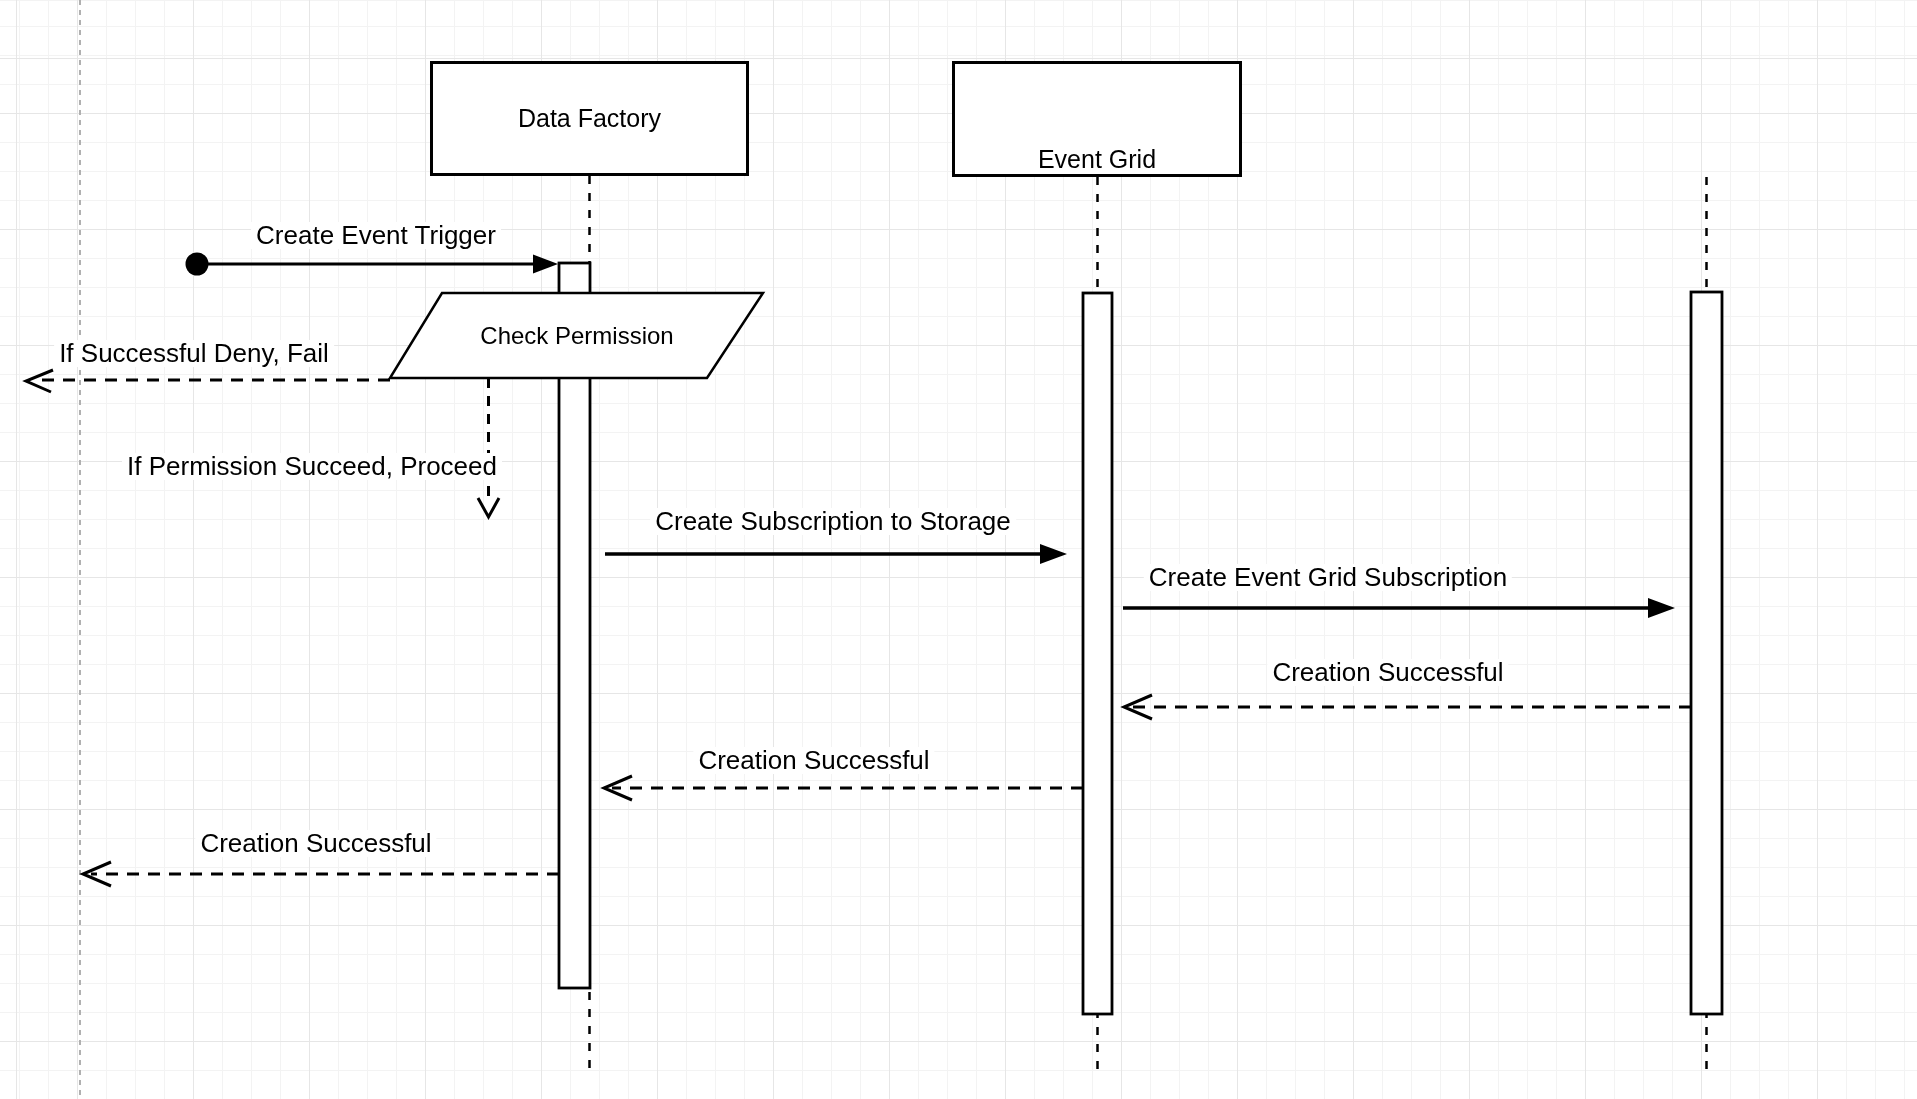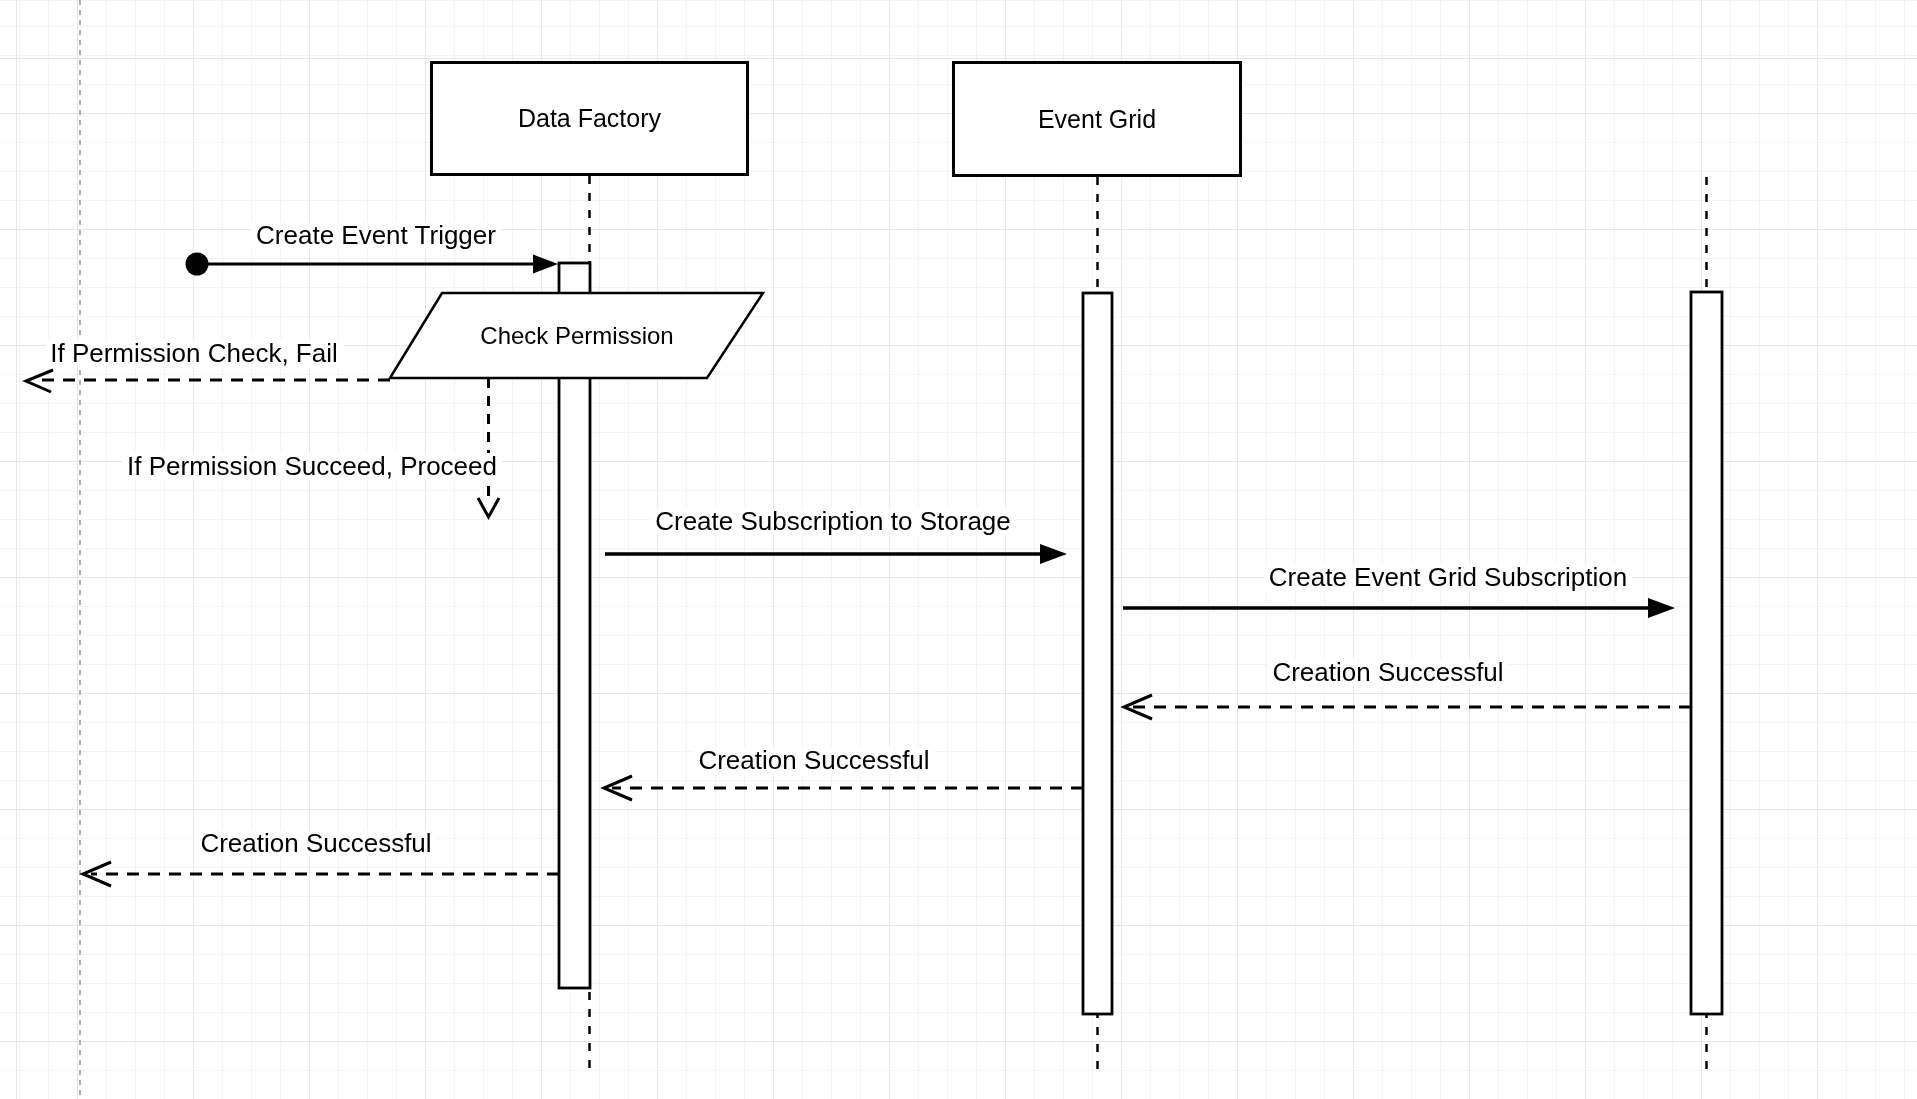--- a/index.html
+++ b/index.html
@@ -30,37 +30,37 @@
   .actor {
     position: absolute;
     background: #ffffff;
     border: 3px solid #000000;
     box-sizing: border-box;
     display: flex; align-items: center; justify-content: center;
     font-size: 25px; color: #000000;
     white-space: nowrap;
   }
   #actor-data-factory { left: 430px; top: 61px; width: 319px; height: 115px; }
-  #actor-event-grid   { left: 952px; top: 61px; width: 290px; height: 116px; }
+  #actor-event-grid   { left: 952px; top: 61px; width: 290px; height: 116px; align-items: flex-end; }
   #actor-storage      { left: 1561px; top: 60px; width: 289px; height: 117px; }
 
   .msg-label {
     position: absolute;
     transform: translateX(-50%);
     background: #ffffff;
     padding: 0 5px;
     font-size: 26px; line-height: 27px;
     color: #000000;
     white-space: nowrap;
   }
   #lbl-create-event-trigger { left: 376px;  top: 222px; }
   #lbl-permission-deny      { left: 194px;  top: 340px; }
   #lbl-permission-succeed   { left: 312px;  top: 453px; text-align: right; }
   #lbl-create-subscription  { left: 833px;  top: 508px; }
-  #lbl-create-eg-subscription { left: 1448px; top: 564px; }
+  #lbl-create-eg-subscription { left: 1328px; top: 564px; }
   #lbl-cs-storage-eg        { left: 1388px; top: 659px; }
   #lbl-cs-eg-df             { left: 814px;  top: 747px; }
   #lbl-cs-df-caller         { left: 316px;  top: 830px; }
   #lbl-check-permission {
     left: 577px; top: 322px;
     background: transparent;
     font-size: 24px;
   }
 </style>
 </head>
@@ -130,21 +130,21 @@
     <span>Data Factory</span>
   </div>
   <div class="actor" id="actor-event-grid">
     <span>Event Grid</span>
   </div>
 
   <div class="msg-label" id="lbl-create-event-trigger">Create Event Trigger</div>
 
   <div class="msg-label" id="lbl-check-permission">Check Permission</div>
 
-  <div class="msg-label" id="lbl-permission-deny">If Permission Check, Fail</div>
+  <div class="msg-label" id="lbl-permission-deny">If Successful Deny, Fail</div>
 
   <div class="msg-label" id="lbl-permission-succeed">If Permission Succeed, Proceed</div>
 
   <div class="msg-label" id="lbl-create-subscription">Create Subscription to Storage</div>
 
   <div class="msg-label" id="lbl-create-eg-subscription">Create Event Grid Subscription</div>
 
   <div class="msg-label" id="lbl-cs-storage-eg">Creation Successful</div>
 
   <div class="msg-label" id="lbl-cs-eg-df">Creation Successful</div>

